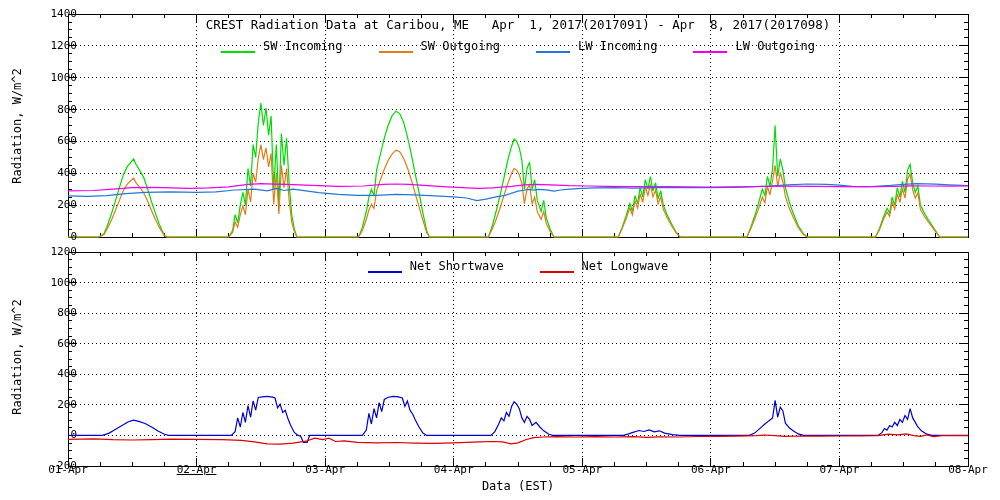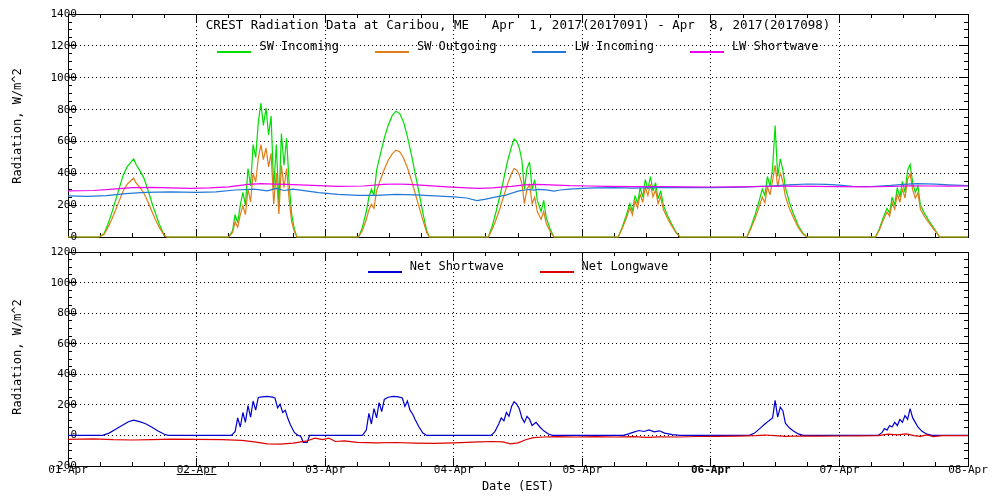--- a/index.html
+++ b/index.html
@@ -76,37 +76,37 @@
       <span class="litem">
         <span class="lline" style="background: rgb(224, 125, 24);"></span>
         <span>SW Outgoing</span>
       </span>
       <span class="litem">
         <span class="lline" style="background: rgb(33, 120, 216);"></span>
         <span>LW Incoming</span>
       </span>
       <span class="litem">
         <span class="lline" style="background: rgb(238, 0, 238);"></span>
-        <span>LW Shortwave</span>
+        <span>LW Outgoing</span>
       </span>
     </div>
   <div class="legend" id="legend-1">
       <span class="litem">
         <span class="lline" style="background: rgb(0, 0, 208);"></span>
         <span>Net Shortwave</span>
       </span>
       <span class="litem">
         <span class="lline" style="background: rgb(221, 0, 0);"></span>
         <span>Net Longwave</span>
       </span>
     </div>
 
   <div class="ylabel" id="ylabel-0">Radiation, W/m^2</div>
   <div class="ylabel" id="ylabel-1">Radiation, W/m^2</div>
-  <div class="xlabel">Date (EST)</div>
+  <div class="xlabel">Data (EST)</div>
 
   <div id="yticks-0">
       <div class="ytick" style="top: 230px;">0</div>
       <div class="ytick" style="top: 198.143px;">200</div>
       <div class="ytick" style="top: 166.286px;">400</div>
       <div class="ytick" style="top: 134.429px;">600</div>
       <div class="ytick" style="top: 102.571px;">800</div>
       <div class="ytick" style="top: 70.7143px;">1000</div>
       <div class="ytick" style="top: 38.8571px;">1200</div>
       <div class="ytick" style="top: 7px;">1400</div>
@@ -120,17 +120,17 @@
       <div class="ytick" style="top: 306.143px;">800</div>
       <div class="ytick" style="top: 275.571px;">1000</div>
       <div class="ytick" style="top: 245px;">1200</div>
     </div>
   <div id="xticks">
       <div class="xtick" style="left: 42px;">01-Apr</div>
       <div class="xtick" style="left: 170.571px; text-decoration: underline;">02-Apr</div>
       <div class="xtick" style="left: 299.143px;">03-Apr</div>
       <div class="xtick" style="left: 427.714px;">04-Apr</div>
       <div class="xtick" style="left: 556.286px;">05-Apr</div>
-      <div class="xtick" style="left: 684.857px; font-weight: bold;">06-Apr</div>
+      <div class="xtick" style="left: 684.857px;">06-Apr</div>
       <div class="xtick" style="left: 813.429px;">07-Apr</div>
       <div class="xtick" style="left: 942px;">08-Apr</div>
     </div>
 </div>
 
 </body></html>

